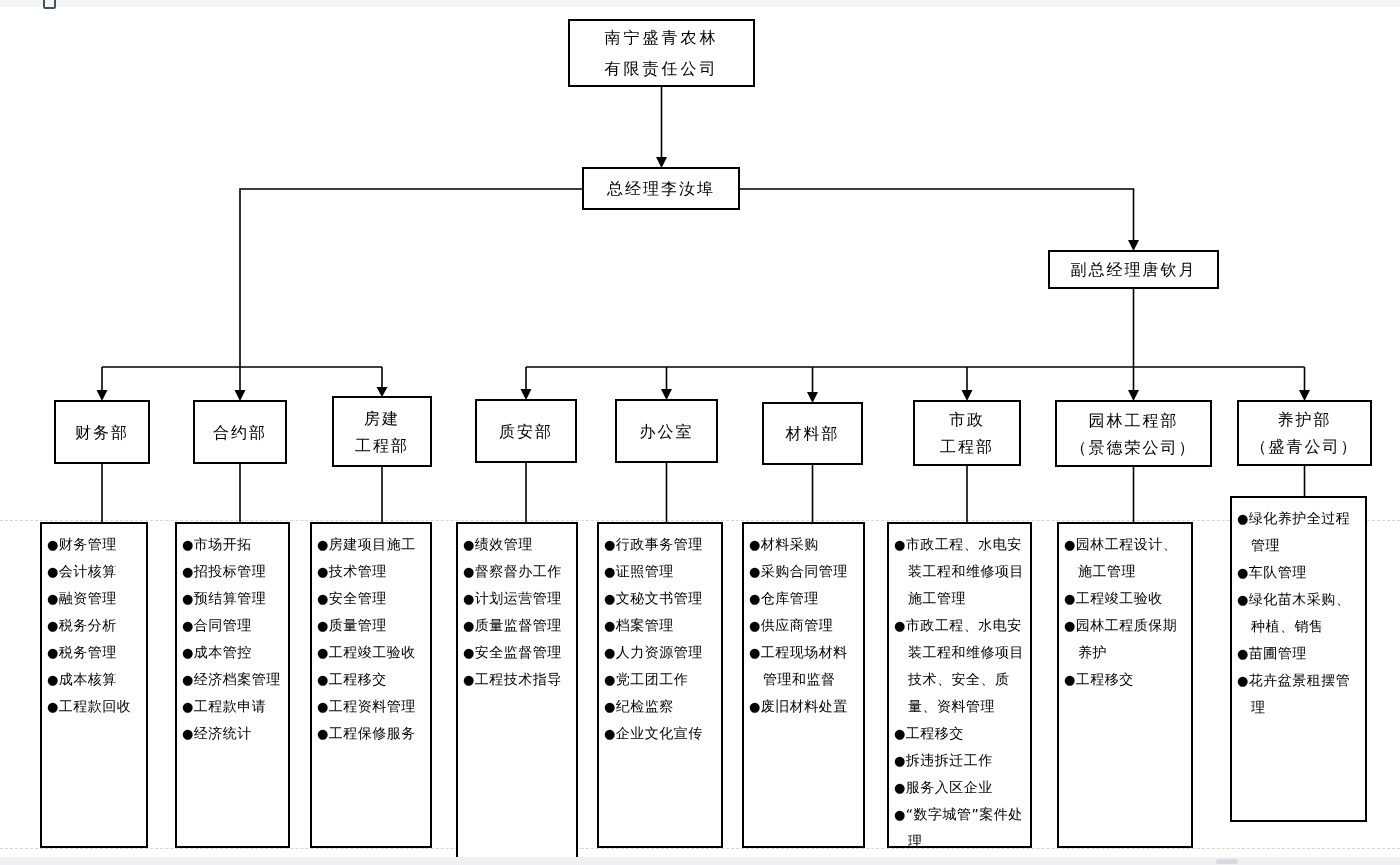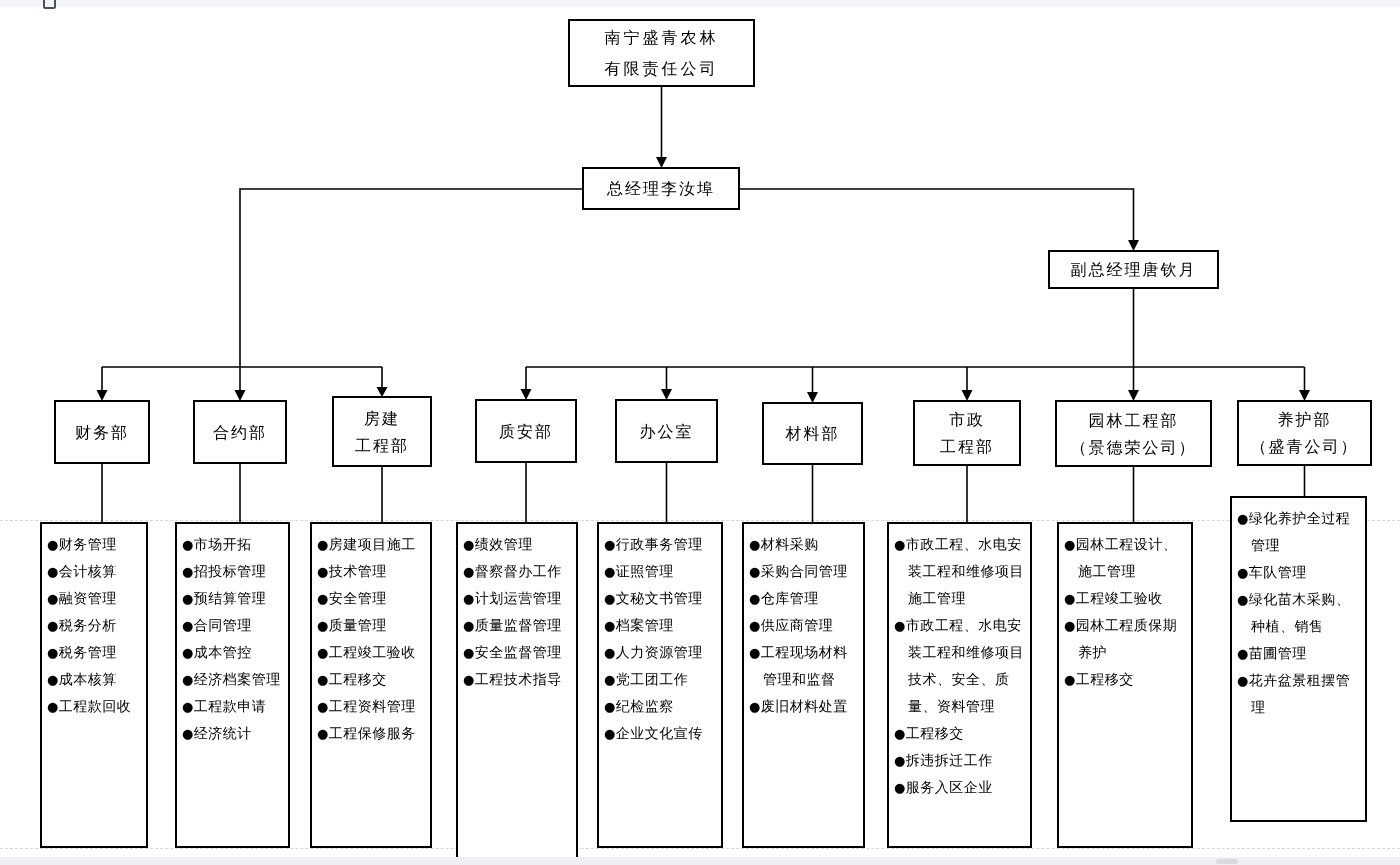--- a/index.html
+++ b/index.html
@@ -219,20 +219,21 @@
       <div class="duty"><span class="bullet">●</span><span>供应商管理</span></div>
       <div class="duty"><span class="bullet">●</span><span>工程现场材料管理和监督</span></div>
       <div class="duty"><span class="bullet">●</span><span>废旧材料处置</span></div>
     </div>
   <div class="list-box" style="left:887px;top:522px;width:145px;height:326px">
       <div class="duty"><span class="bullet">●</span><span>市政工程、水电安装工程和维修项目施工管理</span></div>
       <div class="duty"><span class="bullet">●</span><span>市政工程、水电安装工程和维修项目技术、安全、质量、资料管理</span></div>
       <div class="duty"><span class="bullet">●</span><span>工程移交</span></div>
       <div class="duty"><span class="bullet">●</span><span>拆违拆迁工作</span></div>
       <div class="duty"><span class="bullet">●</span><span>服务入区企业</span></div>
+      <div class="duty"><span class="bullet">●</span><span>“数字城管”案件处理</span></div>
     </div>
   <div class="list-box" style="left:1057px;top:522px;width:136px;height:326px">
       <div class="duty"><span class="bullet">●</span><span>园林工程设计、施工管理</span></div>
       <div class="duty"><span class="bullet">●</span><span>工程竣工验收</span></div>
       <div class="duty"><span class="bullet">●</span><span>园林工程质保期养护</span></div>
       <div class="duty"><span class="bullet">●</span><span>工程移交</span></div>
     </div>
   <div class="list-box" style="left:1230px;top:496px;width:137px;height:326px">
       <div class="duty"><span class="bullet">●</span><span>绿化养护全过程管理</span></div>
       <div class="duty"><span class="bullet">●</span><span>车队管理</span></div>

